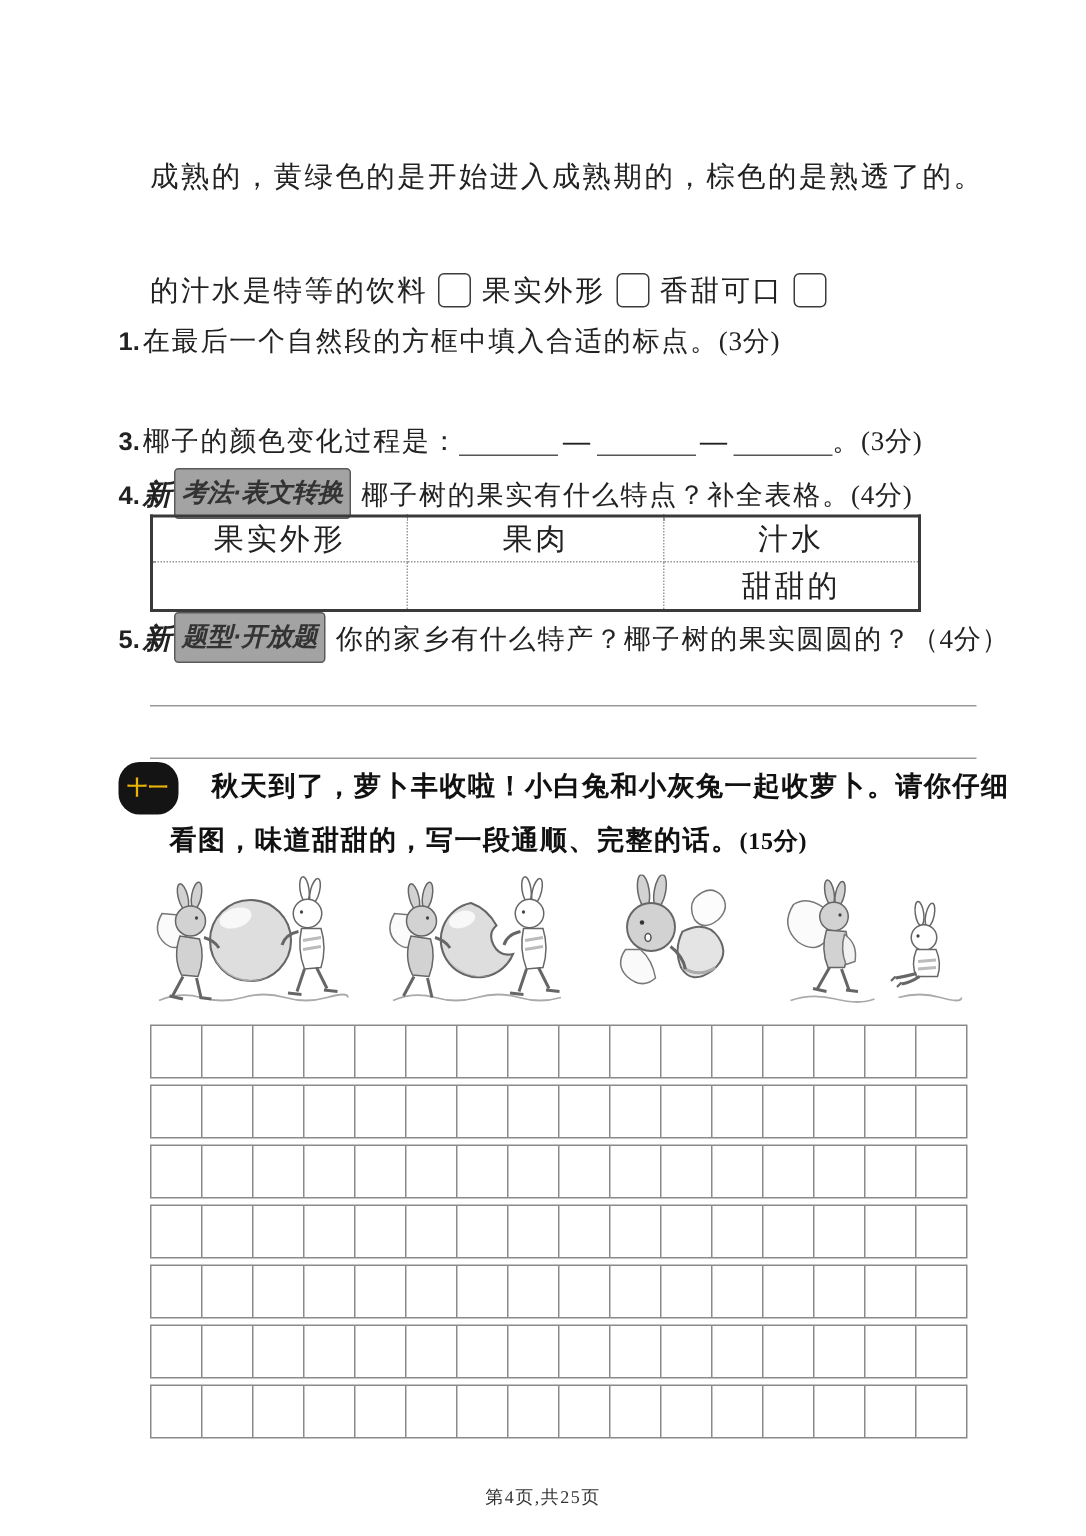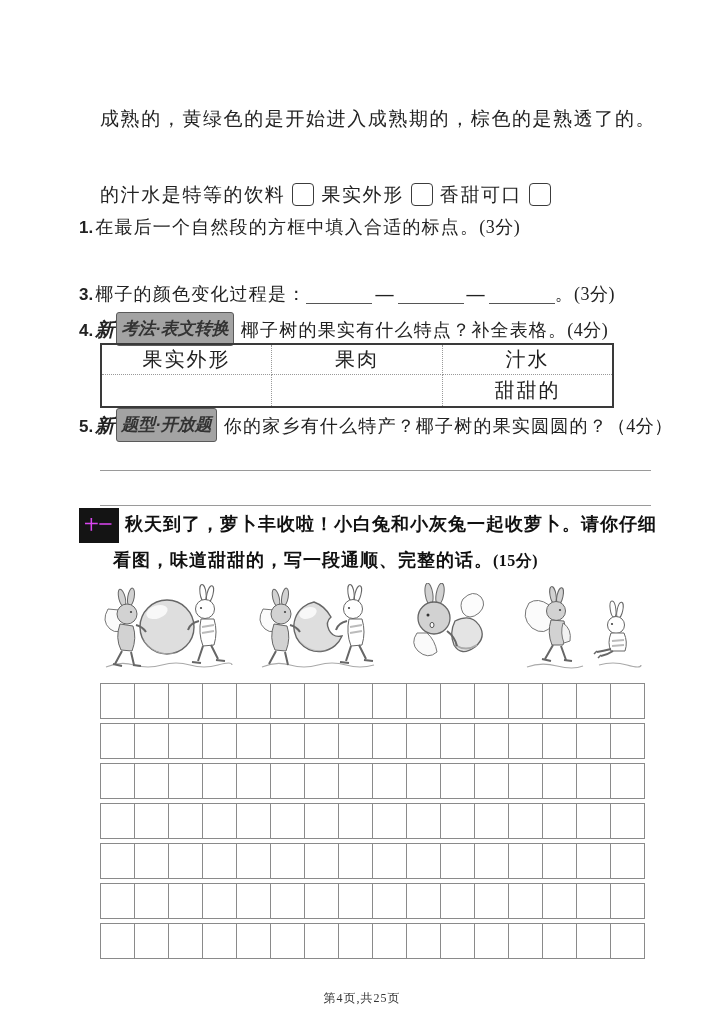--- a/index.html
+++ b/index.html
@@ -61,23 +61,23 @@
   
   .ans-line{position:absolute;left:100px;width:551px;height:0;border-top:1px solid #9a9a9a;}
   
   .sec-row{
     position:absolute;left:79px;height:30px;line-height:30px;
     font-family:"Liberation Sans","DejaVu Sans",sans-serif;
     font-weight:bold;font-size:18px;letter-spacing:1px;white-space:nowrap;color:#111;
   }
   .sec-row2{left:113px;}
   .sec-badge{
-    display:inline-block;background:#141414;color:#d946ef;
+    display:inline-block;background:#141414;color:#eab308;
     font-size:13px;font-weight:bold;letter-spacing:1px;
-    border-radius:0;padding:2px 6px 3px 6px;margin-right:6px;vertical-align:1px;
+    border-radius:14px;padding:2px 6px 3px 6px;margin-right:22px;vertical-align:1px;
   }
   .sec-score{font-family:"Liberation Serif","DejaVu Serif",serif;font-weight:bold;font-size:16px;letter-spacing:0.5px;}
   
   .rabbit-strip{
     position:absolute;top:583px;left:100px;width:548px;height:92px;
     display:flex;justify-content:space-between;align-items:flex-end;
   }
   
   .writing-grid{position:absolute;top:683px;left:100px;}
   .grid-row{display:flex;border:1px solid #8a8a8a;margin-bottom:4px;background:#fff;}

